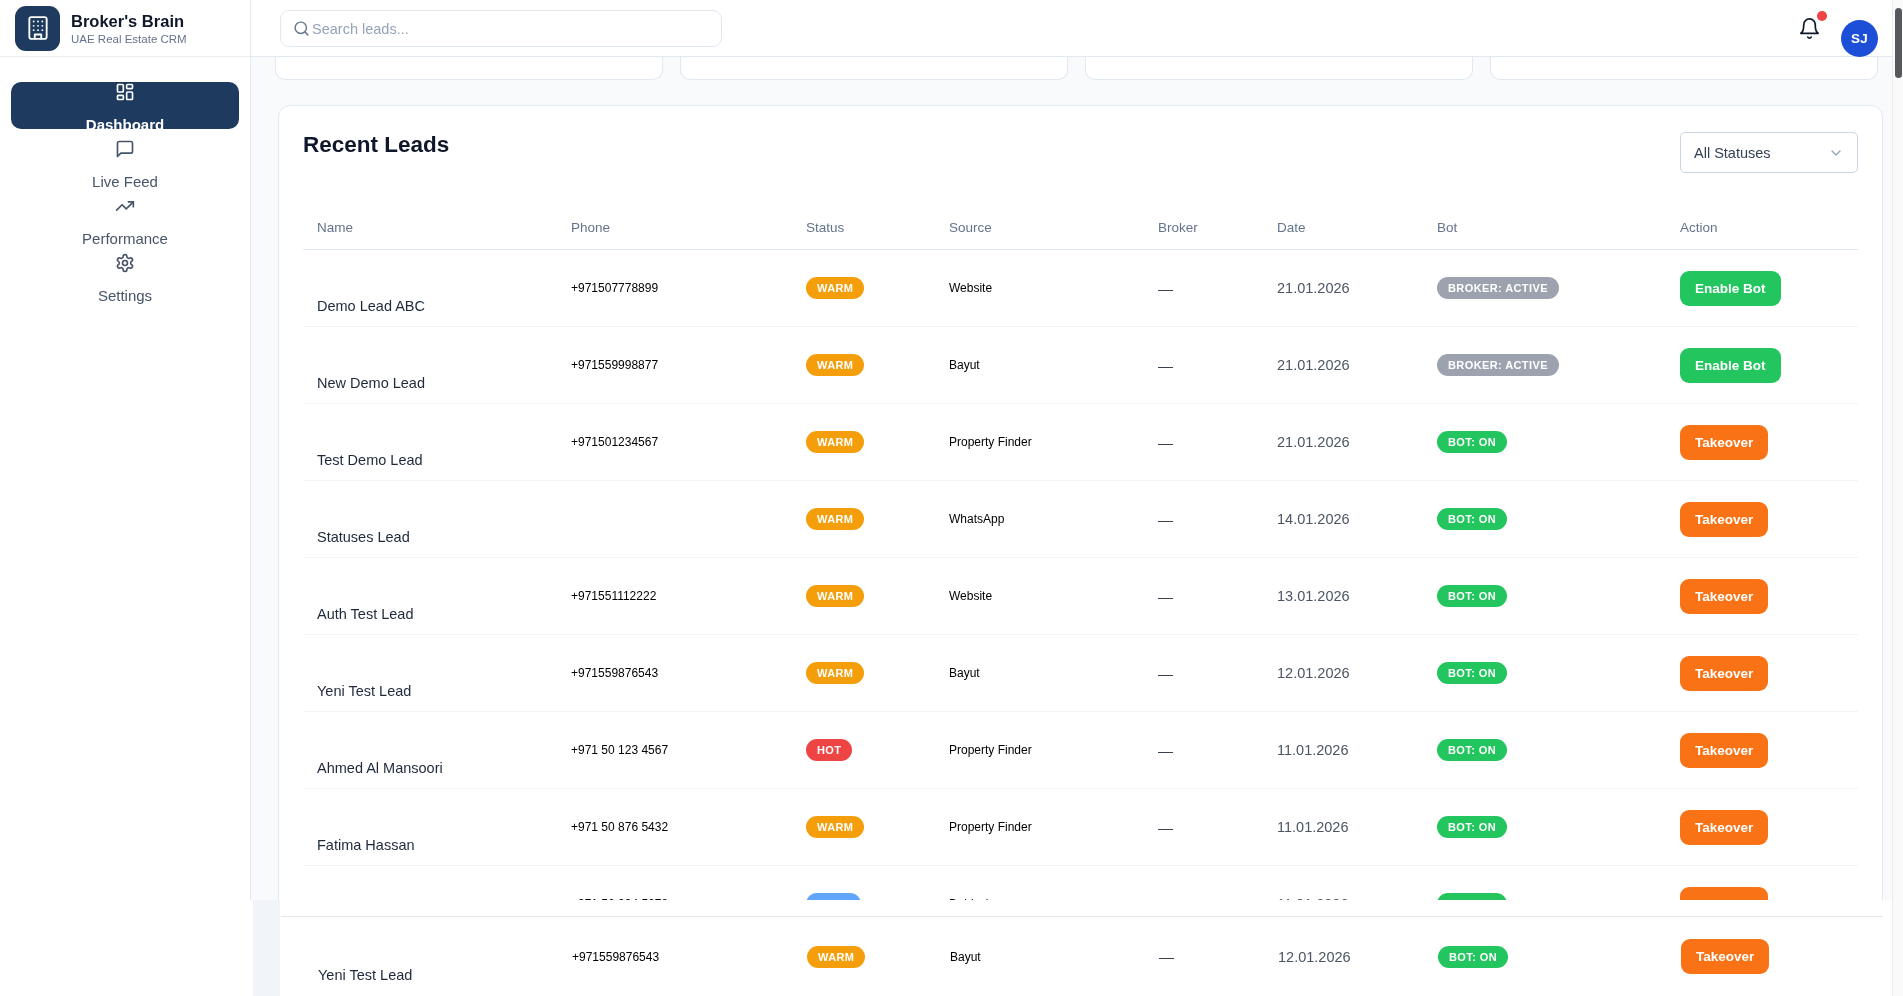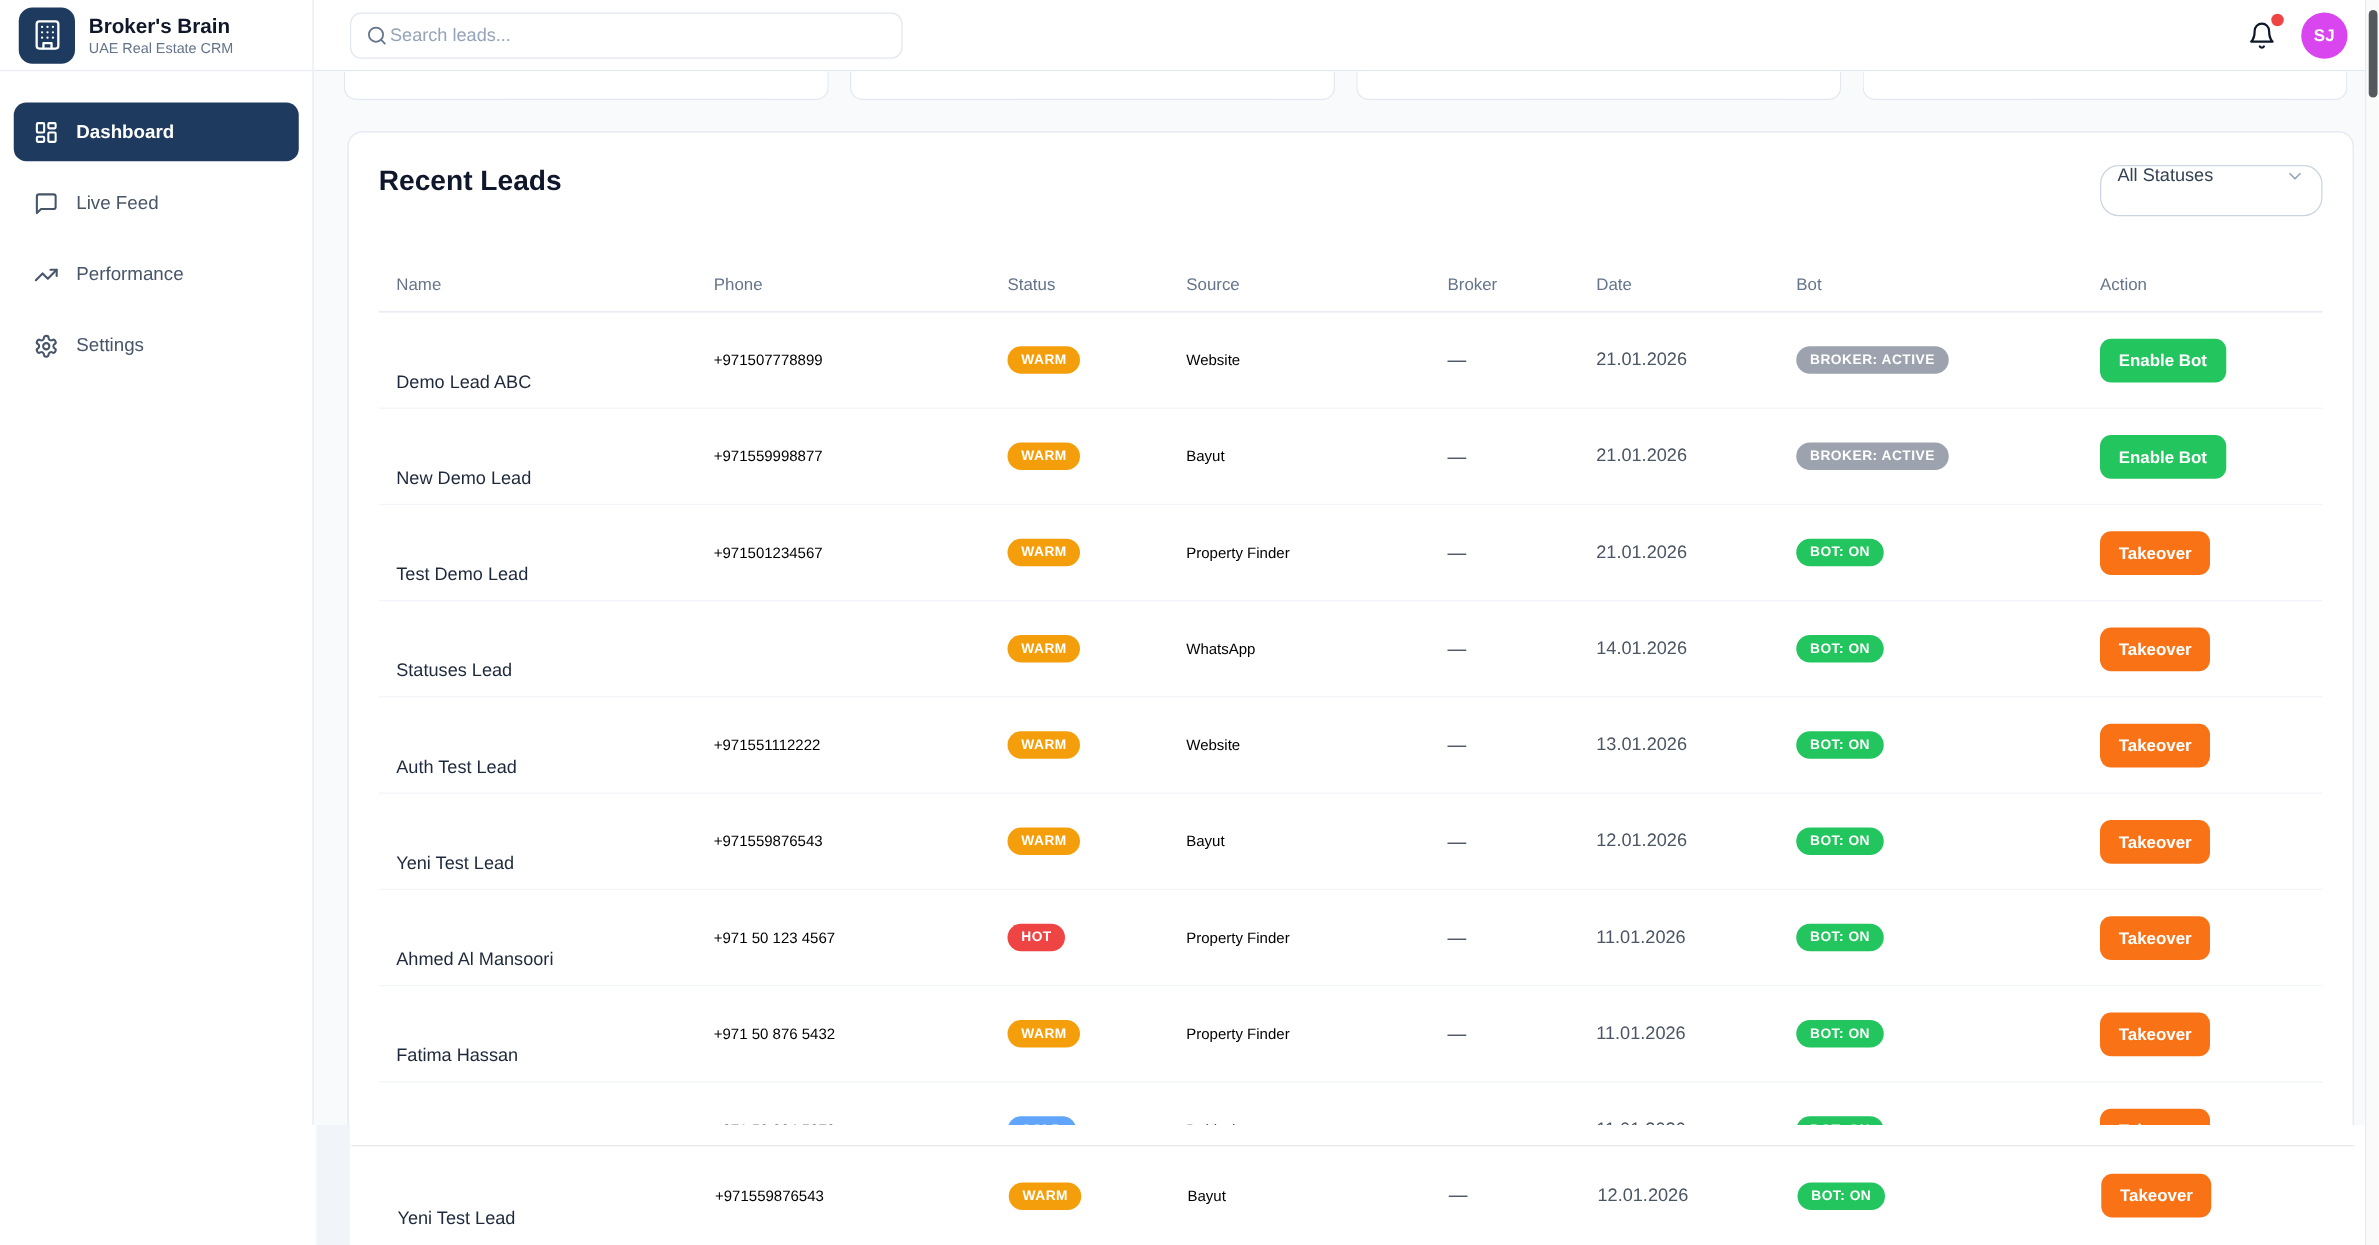--- a/index.html
+++ b/index.html
@@ -12,53 +12,53 @@
   .sidebar{position:absolute;left:0;top:0;width:251px;height:900px;background:#fff;
            border-right:1px solid #e2e8f0;box-sizing:border-box;}
   .brand{height:57px;border-bottom:1px solid #e9edf2;display:flex;align-items:center;
          gap:11px;padding:0 15px;box-sizing:border-box;}
   .brand-logo{width:45px;height:45px;border-radius:11px;background:#1e3a5f;flex:0 0 auto;
               display:flex;align-items:center;justify-content:center;}
   .brand-name{font-size:16.5px;font-weight:700;color:#0f172a;white-space:nowrap;}
   .brand-sub{font-size:11.5px;color:#64748b;margin-top:2px;white-space:nowrap;}
   .nav{padding:25px 11px 0;display:flex;flex-direction:column;gap:10px;}
   .nav-item{height:47px;border-radius:10px;display:flex;align-items:center;gap:14px;
-            padding:0 16px;color:#475569;font-size:15px;font-weight:500;cursor:pointer;box-sizing:border-box;}
+            padding:0 16px;color:#475569;font-size:15px;font-weight:500;cursor:pointer;box-sizing:border-box;flex-direction:column;}
   .nav-item.active{background:#1e3a5f;color:#fff;font-weight:600;}
   .nav-item svg{flex:0 0 auto;}
 
   
   .topbar{position:absolute;left:251px;top:0;width:1652px;height:57px;background:#fff;
           border-bottom:1px solid #e2e8f0;box-sizing:border-box;}
   .search{position:absolute;left:29px;top:10px;width:442px;height:37px;border:1px solid #e2e8f0;
           border-radius:9px;background:#fff;display:flex;align-items:center;
           padding:0 12px;box-sizing:border-box;}
   .search input{border:0;outline:0;flex:1;font-size:14.5px;color:#334155;background:transparent;
           font-family:"Liberation Sans",sans-serif;}
   .search input::placeholder{color:#94a3b8;}
   .bell{position:absolute;left:1547px;top:14px;width:26px;height:28px;cursor:pointer;background:none;border:0;padding:0;}
   .bell-dot{position:absolute;right:-3px;top:-3px;width:10px;height:10px;border-radius:50%;background:#ef4444;}
-  .avatar{position:absolute;left:1590px;top:10px;width:37px;height:37px;border-radius:50%;
-          background:#d946ef;color:#fff;font-weight:700;font-size:13.5px;letter-spacing:.3px;
+  .avatar{position:absolute;left:1590px;top:20px;width:37px;height:37px;border-radius:50%;
+          background:#1d4ed8;color:#fff;font-weight:700;font-size:13.5px;letter-spacing:.3px;
           display:flex;align-items:center;justify-content:center;cursor:pointer;}
 
   
   .content{position:absolute;left:251px;top:57px;width:1652px;height:843px;background:#f8fafc;}
   .statcard{position:absolute;top:0;height:23px;width:388px;background:#fff;
             border:1px solid #e2e8f0;border-top:none;border-radius:0 0 10px 10px;box-sizing:border-box;}
   .statcard:nth-child(1){left:24px}.statcard:nth-child(2){left:429px}
   .statcard:nth-child(3){left:834px}.statcard:nth-child(4){left:1239px}
 
   .leads-card{position:absolute;left:27px;top:48px;width:1605px;height:890px;background:#fff;
               border:1px solid #e2e8f0;border-radius:12px;box-sizing:border-box;}
   .card-head{display:flex;justify-content:space-between;align-items:flex-start;
              padding:26px 24px 0;height:73px;}
   .section-title{margin:0;font-size:22.5px;font-weight:700;color:#0f172a;}
-  .select{width:178px;height:41px;border:1px solid #cbd5e1;border-radius:15px;background:#fff;
-          display:flex;align-items:flex-start;justify-content:space-between;padding:0 13px;
+  .select{width:178px;height:41px;border:1px solid #cbd5e1;border-radius:5px;background:#fff;
+          display:flex;align-items:center;justify-content:space-between;padding:0 13px;
           box-sizing:border-box;font-size:14.5px;color:#334155;cursor:pointer;}
 
   .thead,.rowgrid{display:grid;grid-template-columns:254px 235px 143px 209px 119px 160px 243px 1fr;
           align-items:center;margin:0 24px;}
   .thead{height:44px;border-bottom:1px solid #e2e8f0;color:#64748b;font-size:13.5px;font-weight:500;}
   .rowgrid{height:76px;border-bottom:1px solid #f1f5f9;}
   .cell{padding-left:14px;white-space:nowrap;}
   .c-name{font-size:14.5px;color:#1e293b;font-weight:500;margin-top:36px;}
   .c-phone,.c-source{font-size:12px;color:#000000;}
   .c-broker{font-size:15px;color:#374151;}

